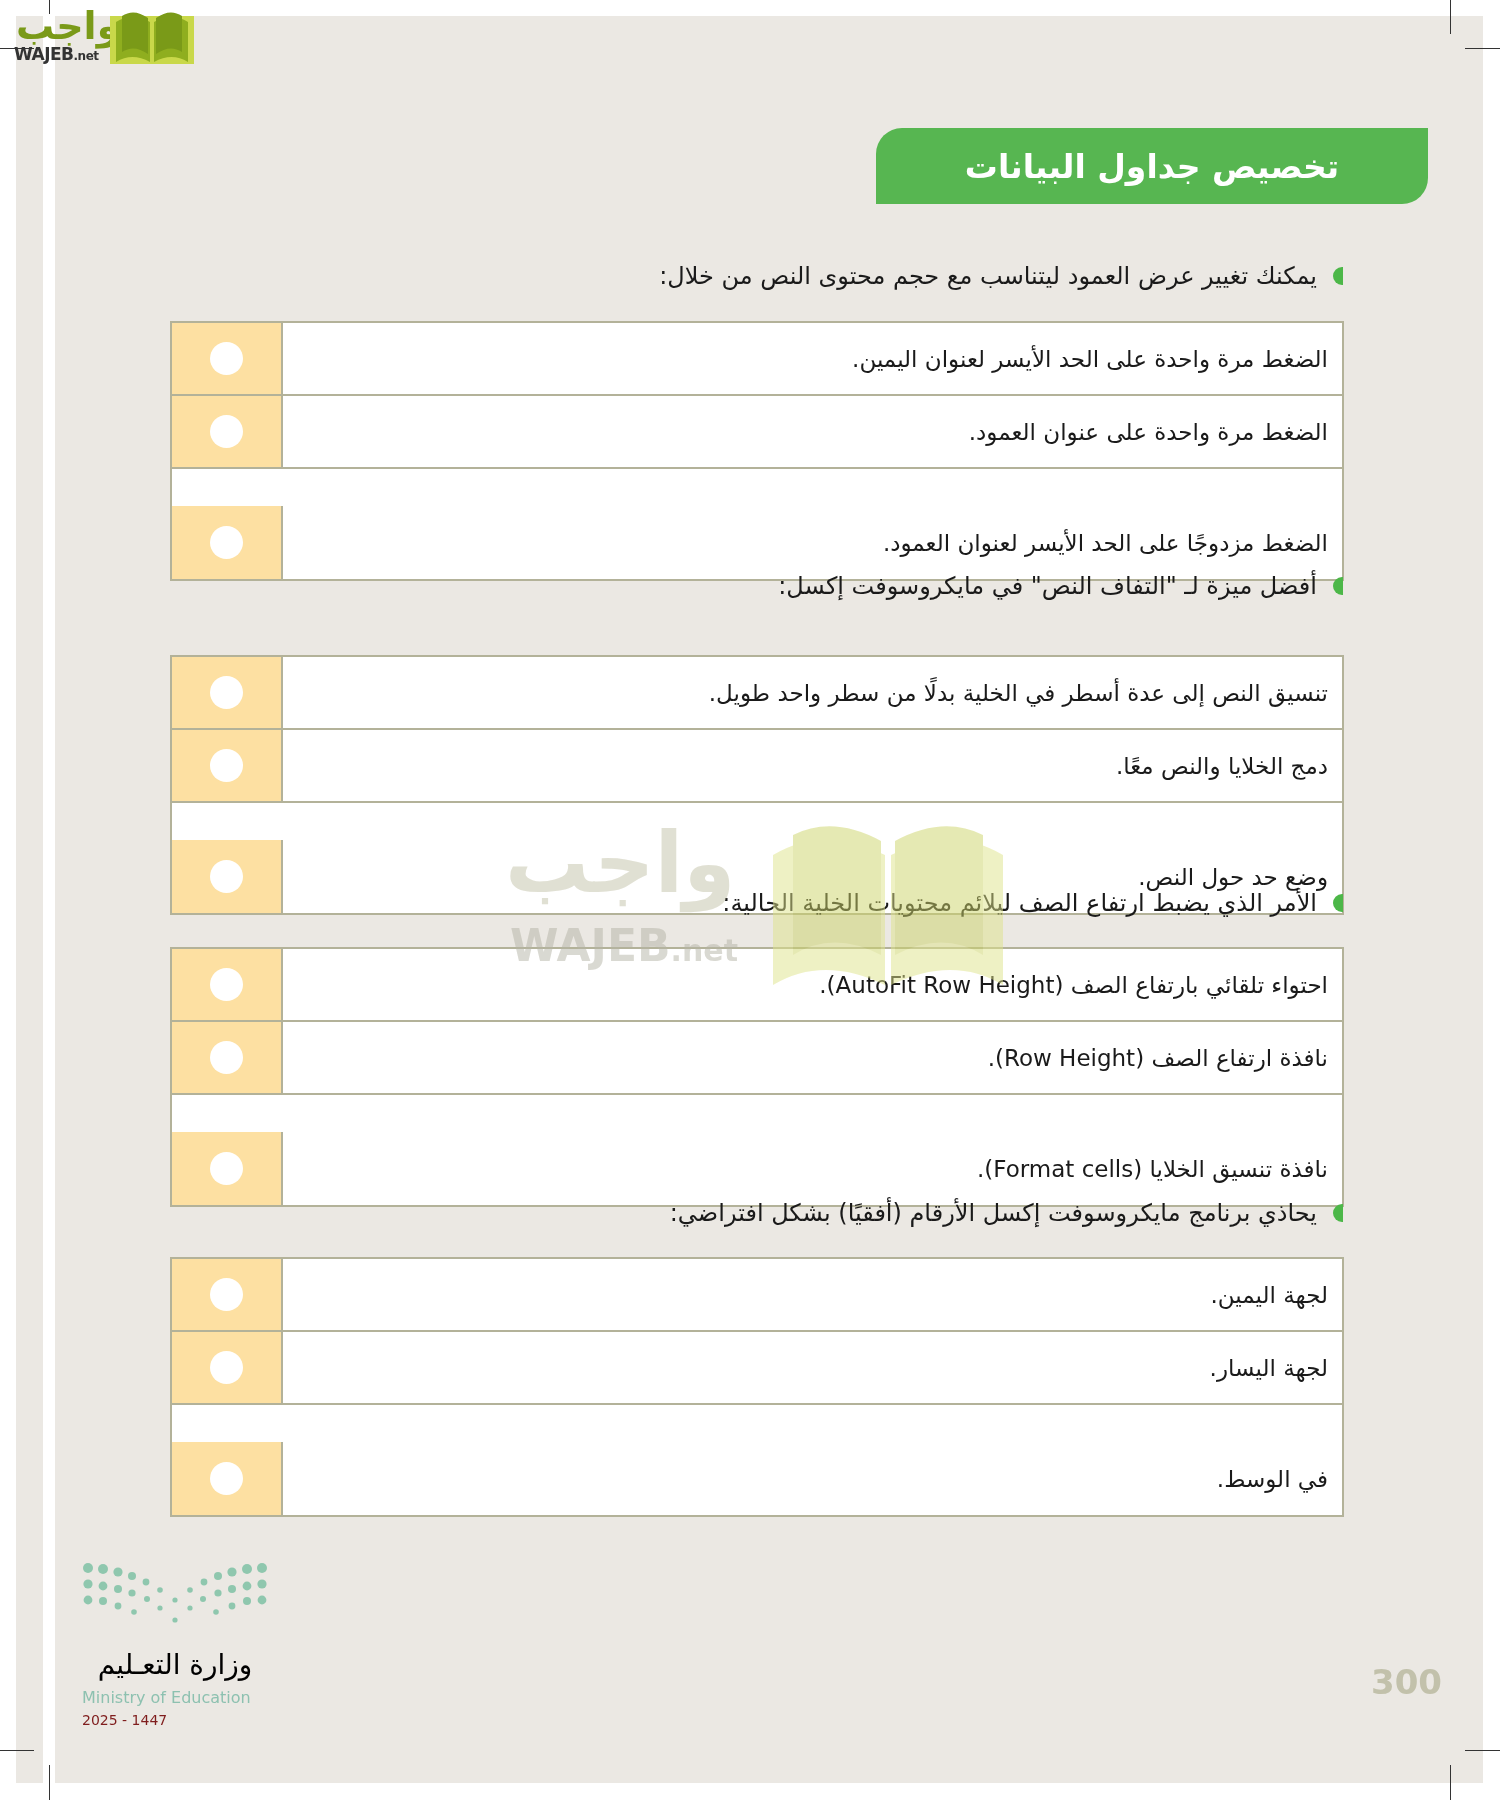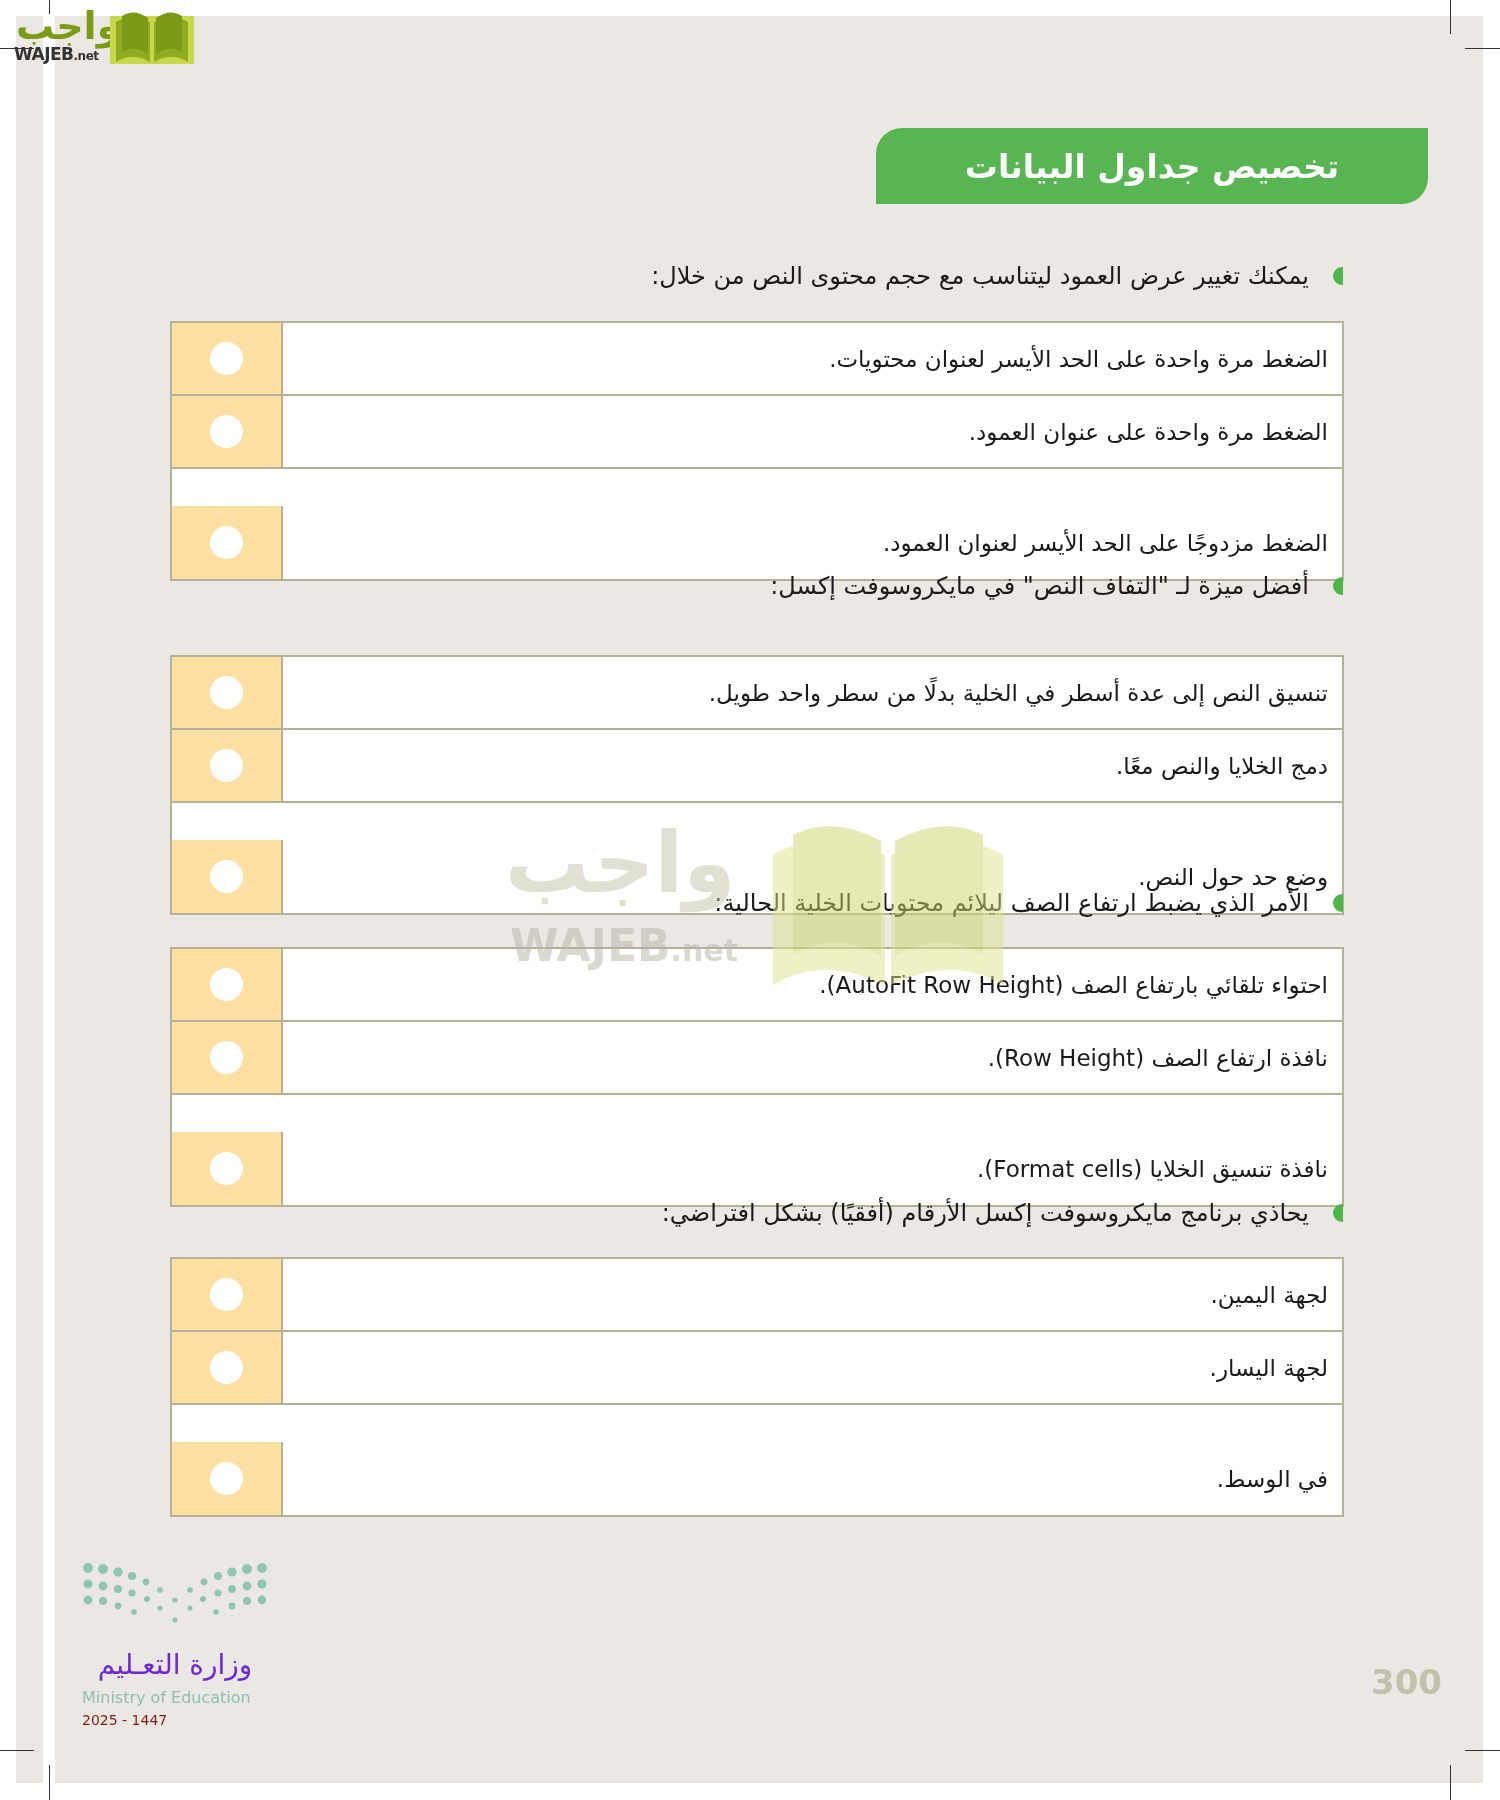--- a/index.html
+++ b/index.html
@@ -36,21 +36,21 @@
       display: flex; align-items: center; justify-content: center;
     }
     .title-text {
       color: #fff; font-size: 33px; font-weight: bold; direction: rtl;
       font-family: "DejaVu Sans", sans-serif;
     }
 
     
     .question {
       position: absolute; right: 157px; direction: rtl;
-      display: flex; align-items: center; gap: 24px;
+      display: flex; align-items: center; gap: 16px;
     }
     .bullet {
       width: 10px; height: 18px; background: #4cb748;
       border-radius: 0 10px 10px 0;
       transform: scaleX(-1);
     }
     .question-text {
       font-size: 24px; color: #1a1a1a; font-family: "DejaVu Sans", sans-serif;
     }
 
@@ -84,21 +84,21 @@
       position: absolute; left: 5px; top: 105px; font-size: 44px; font-weight: bold; color: #b5b4a6;
     }
     .wm-en small { font-size: 30px; }
     .wm-book { position: absolute; left: 268px; top: 0px; }
 
     
     .moe-logo { position: absolute; left: 82px; top: 1562px; width: 200px; }
     .moe-dots { display: block; }
     .moe-ar {
       position: absolute; left: 0px; top: 86px; width: 186px; text-align: center;
-      font-size: 28px; color: #6d28d9; direction: rtl; letter-spacing: 1px;
+      font-size: 28px; color: #000000; direction: rtl; letter-spacing: 1px;
     }
     .moe-en {
       position: absolute; left: 0px; top: 126px; font-size: 16px; color: #8dc1b0; white-space: nowrap;
       font-family: "DejaVu Sans", sans-serif;
     }
     .moe-year {
       position: absolute; left: 0px; top: 150px; font-size: 14px; color: #7f1d1d; white-space: nowrap;
       font-family: "DejaVu Sans", sans-serif;
     }
     .page-number {
@@ -136,21 +136,21 @@
 <div class="title-banner">
   <span class="title-text">تخصيص جداول البيانات</span>
 </div>
 
 <div class="question" style="top:262px;">
   <span class="bullet"></span>
   <span class="question-text">يمكنك تغيير عرض العمود ليتناسب مع حجم محتوى النص من خلال:</span>
 </div>
 <div class="options" style="top:321px;">
   <div class="option-row">
-    <div class="option-text">الضغط مرة واحدة على الحد الأيسر لعنوان محتويات.</div>
+    <div class="option-text">الضغط مرة واحدة على الحد الأيسر لعنوان اليمين.</div>
     <div class="option-check">
         <span class="radio"></span>
       </div>
   </div>
   <div class="option-row">
     <div class="option-text">الضغط مرة واحدة على عنوان العمود.</div>
     <div class="option-check">
         <span class="radio"></span>
       </div>
   </div>

